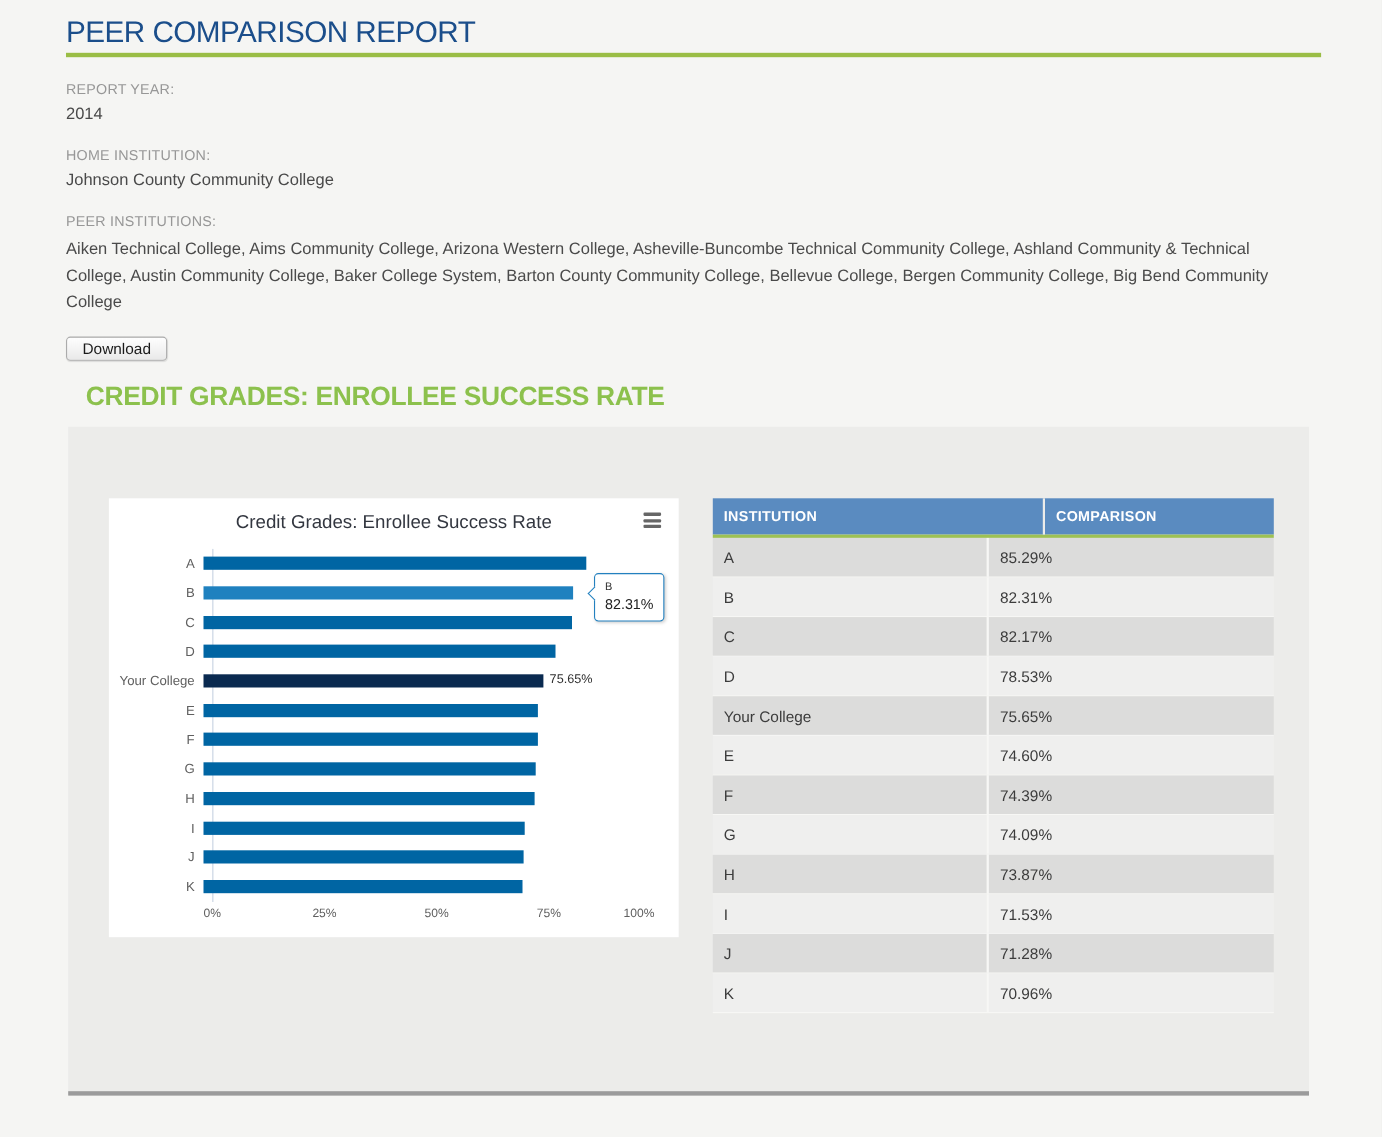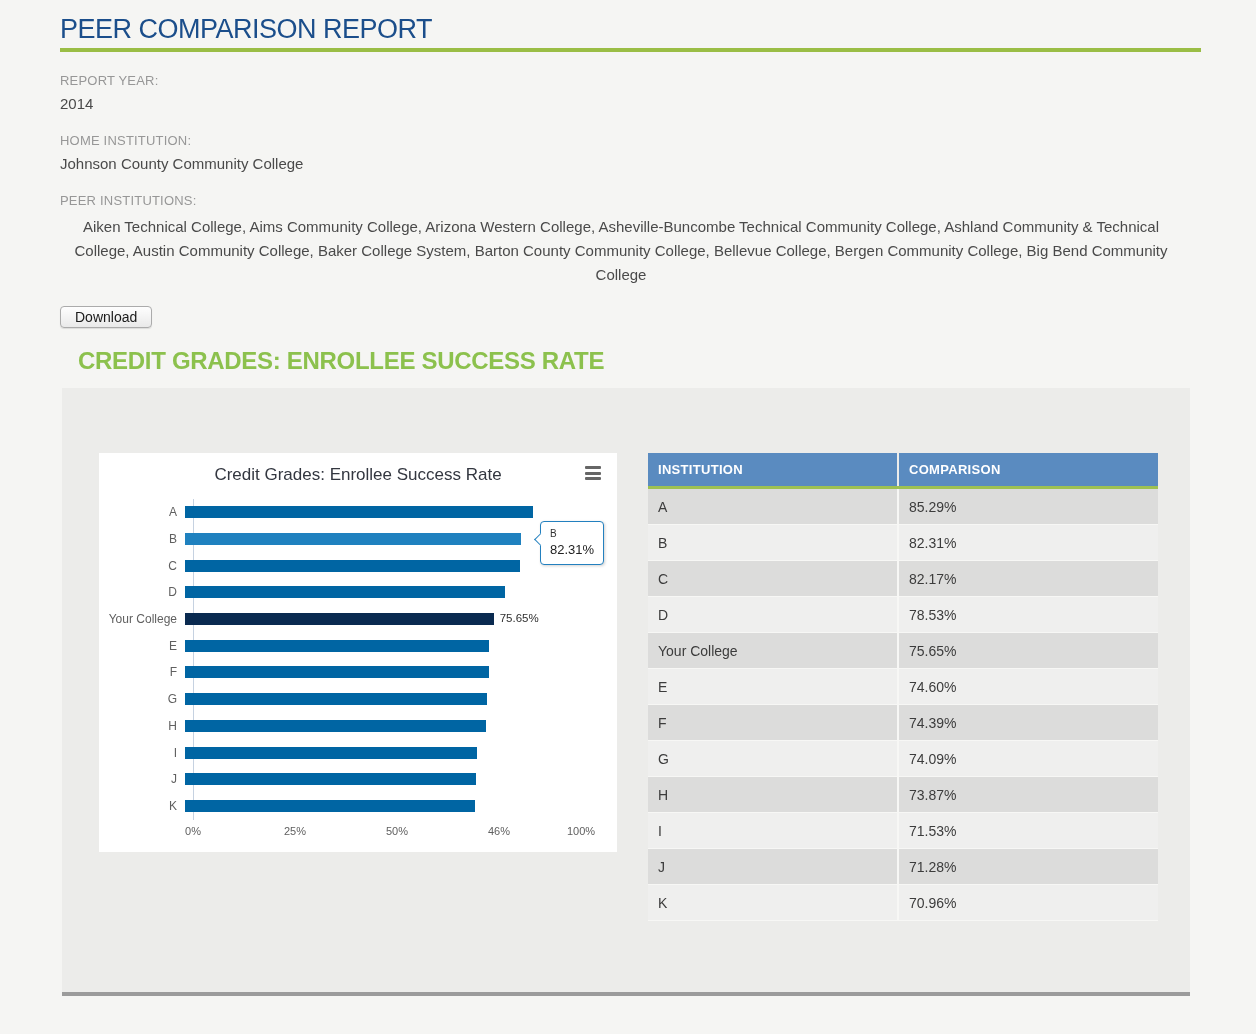--- a/index.html
+++ b/index.html
@@ -15,21 +15,21 @@
   .header { position:absolute; left:60px; top:0; width:1141px; }
   .page-title {
     margin:14px 0 0 0; font-size:27px; font-weight:normal;
     color:#1B4E8B; letter-spacing:-0.5px;
   }
   .title-rule { height:4px; background:#9ABD45; margin-top:3px; }
   .field-label {
     margin-top:21px; font-size:13px; color:#979797; letter-spacing:0.2px;
   }
   .field-value { margin-top:7px; font-size:15px; color:#4A4A4A; }
-  .peer-text { margin-top:7px; font-size:15px; color:#4A4A4A; line-height:24px; width:1122px;text-align:center; }
+  .peer-text { margin-top:7px; font-size:15px; color:#4A4A4A; line-height:24px; width:1122px; }
   .download-btn {
     margin-top:19px; display:inline-block;
     height:22px; padding:0 14px; font-size:14px; color:#1A1A1A;
     font-family:"Liberation Sans", sans-serif;
     border:1px solid #ABABAB; border-radius:4px;
     background:linear-gradient(#FEFEFE,#E9E9E9);
     box-shadow:0 1px 1px rgba(0,0,0,0.10);
     cursor:pointer;
   }
 
@@ -100,21 +100,21 @@
   .tooltip .tt-cat  { font-size:10px; color:#333; }
   .tooltip .tt-val  { font-size:13px; color:#222; margin-top:3px; }
 
   
   .bench-table { position:absolute; left:586px; top:65px; width:510px; }
   .thead { display:flex; height:33px; background:#5A8BC0; }
   .th {
     color:#FFFFFF; font-weight:bold; font-size:13px; letter-spacing:0.3px;
     line-height:33px; padding-left:10px;
   }
-  .th.col1 { width:249px; }
+  .th.col1 { width:300px; }
   .th-divider { width:2px; background:#ECECEA; height:33px; }
   .th.col2 { flex:1; }
   .green-line { height:3px; background:#9DC153; }
   .trow { display:flex; height:36px; border-bottom:1px solid #F7F7F5; }
   .trow.odd  .cell { background:#DCDCDB; }
   .trow.even .cell { background:#EFEFEE; }
   .cell {
     font-size:14px; color:#3C3C3C; line-height:36px; padding-left:10px;
   }
   .cell.col1 { width:249px; }
@@ -225,21 +225,21 @@
           <span class="bar-label">K</span>
           <div class="bar-track">
             <div class="bar" style="width: 289.517px;"></div>
           </div>
         </div>
       </div>
     <div class="x-axis" id="x-axis">
         <span class="x-tick" style="left: 0px;">0%</span>
         <span class="x-tick" style="left: 102px;">25%</span>
         <span class="x-tick" style="left: 204px;">50%</span>
-        <span class="x-tick" style="left: 306px;">46%</span>
+        <span class="x-tick" style="left: 306px;">75%</span>
         <span class="x-tick" style="left: 388px;">100%</span>
       </div>
 
     <div class="tooltip">
       <div class="tt-cat">B</div>
       <div class="tt-val">82.31%</div>
     </div>
   </div>
 
   <div class="bench-table">

